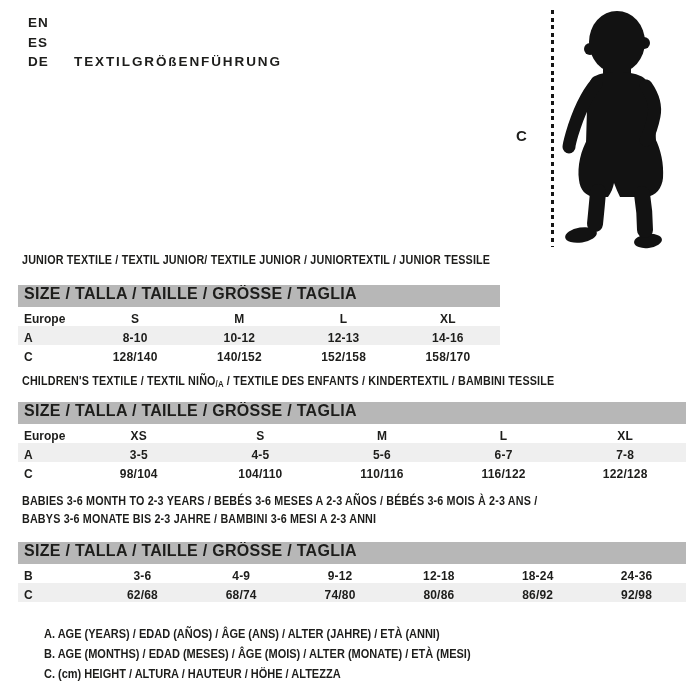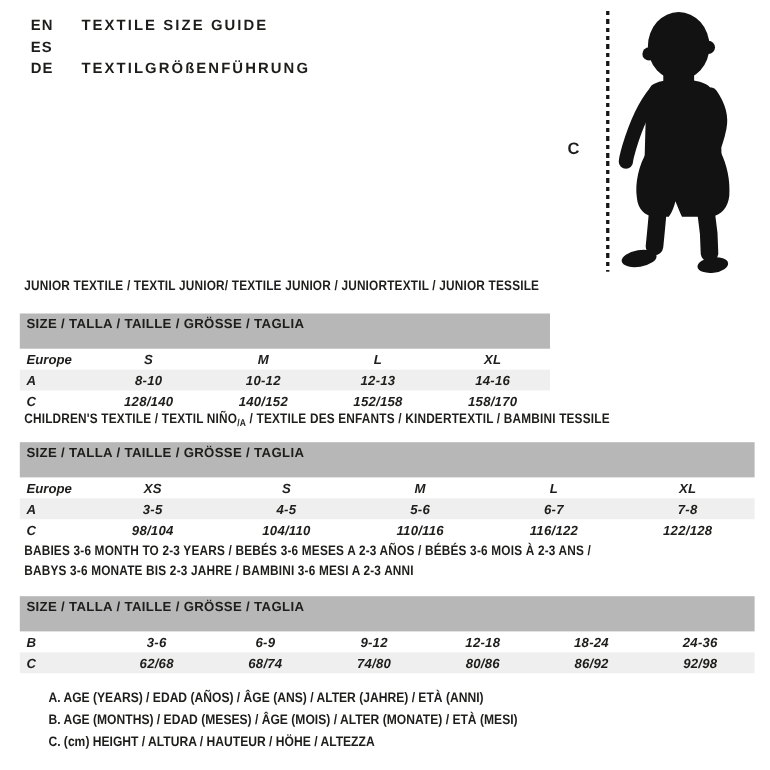--- a/index.html
+++ b/index.html
@@ -34,46 +34,45 @@
   .h-t2 { left:22px; top:374px; }
   .h-t3 { left:22px; top:493px; line-height:17.5px; }
   .subscript { font-size:9px; vertical-align:-2px; }
 
   
   .size-table { left:18px; font-size:12px; font-weight:bold; }
   .t1 { top:285px; width:482px; }
   .t2 { top:402px; width:668px; }
   .t3 { top:542px; width:668px; }
   .size-bar {
-    height:32px; line-height:18px; padding-left:6px;
-    background:#b7b7b7; font-size:12px; letter-spacing:.3px;
+    height:22px; line-height:18px; padding-left:6px;
+    background:#b7b7b7; font-size:16px; letter-spacing:.3px;
     white-space:nowrap; overflow:hidden;
   }
-  .trow { display:flex; height:19px; align-items:center;font-style:italic; }
+  .trow { display:flex; height:19px; align-items:flex-end; }
   .trow.shaded { background:#efefef; }
   .tlabel { padding-left:6px; }
   .t1 .tlabel { width:65px; }
   .t2 .tlabel { width:60px; }
   .t3 .tlabel { width:75px; }
   .tcell { flex:1; text-align:center; letter-spacing:.2px; }
 
   
   .legend-block { left:22px; top:624px;margin-left:22px; }
   .legend-line {
     height:20px; line-height:20px; font-weight:bold; font-size:12.5px;
     white-space:nowrap; transform:scaleX(.88); transform-origin:left center;
   }
 </style>
 </head>
 <body>
 
 <section class="abs lang-block">
   <div class="lang-row">
     <span class="lang-code">EN</span>
-    <span class="lang-label">TEXTILE SIZE GUIDE</span>
   </div>
   <div class="lang-row">
     <span class="lang-code">ES</span>
   </div>
   <div class="lang-row">
     <span class="lang-code">DE</span>
     <span class="lang-label">TEXTILGRÖßENFÜHRUNG</span>
   </div>
 </section>
 
@@ -167,21 +166,21 @@
 
 <h2 class="abs sec-heading h-t3">
   <div>BABIES 3-6 MONTH TO 2-3 YEARS / BEBÉS 3-6 MESES A 2-3 AÑOS / BÉBÉS 3-6 MOIS À 2-3 ANS /</div>
   <div>BABYS 3-6 MONATE BIS 2-3 JAHRE / BAMBINI 3-6 MESI A 2-3 ANNI</div>
 </h2>
 <div class="abs size-table t3">
   <div class="size-bar">SIZE / TALLA / TAILLE / GRÖSSE / TAGLIA</div>
   <div class="trow">
     <span class="tlabel">B</span>
     <span class="tcell">3-6</span>
-    <span class="tcell">6-9</span>
+    <span class="tcell">4-9</span>
     <span class="tcell">9-12</span>
     <span class="tcell">12-18</span>
     <span class="tcell">18-24</span>
     <span class="tcell">24-36</span>
   </div>
   <div class="trow shaded">
     <span class="tlabel">C</span>
     <span class="tcell">62/68</span>
     <span class="tcell">68/74</span>
     <span class="tcell">74/80</span>

